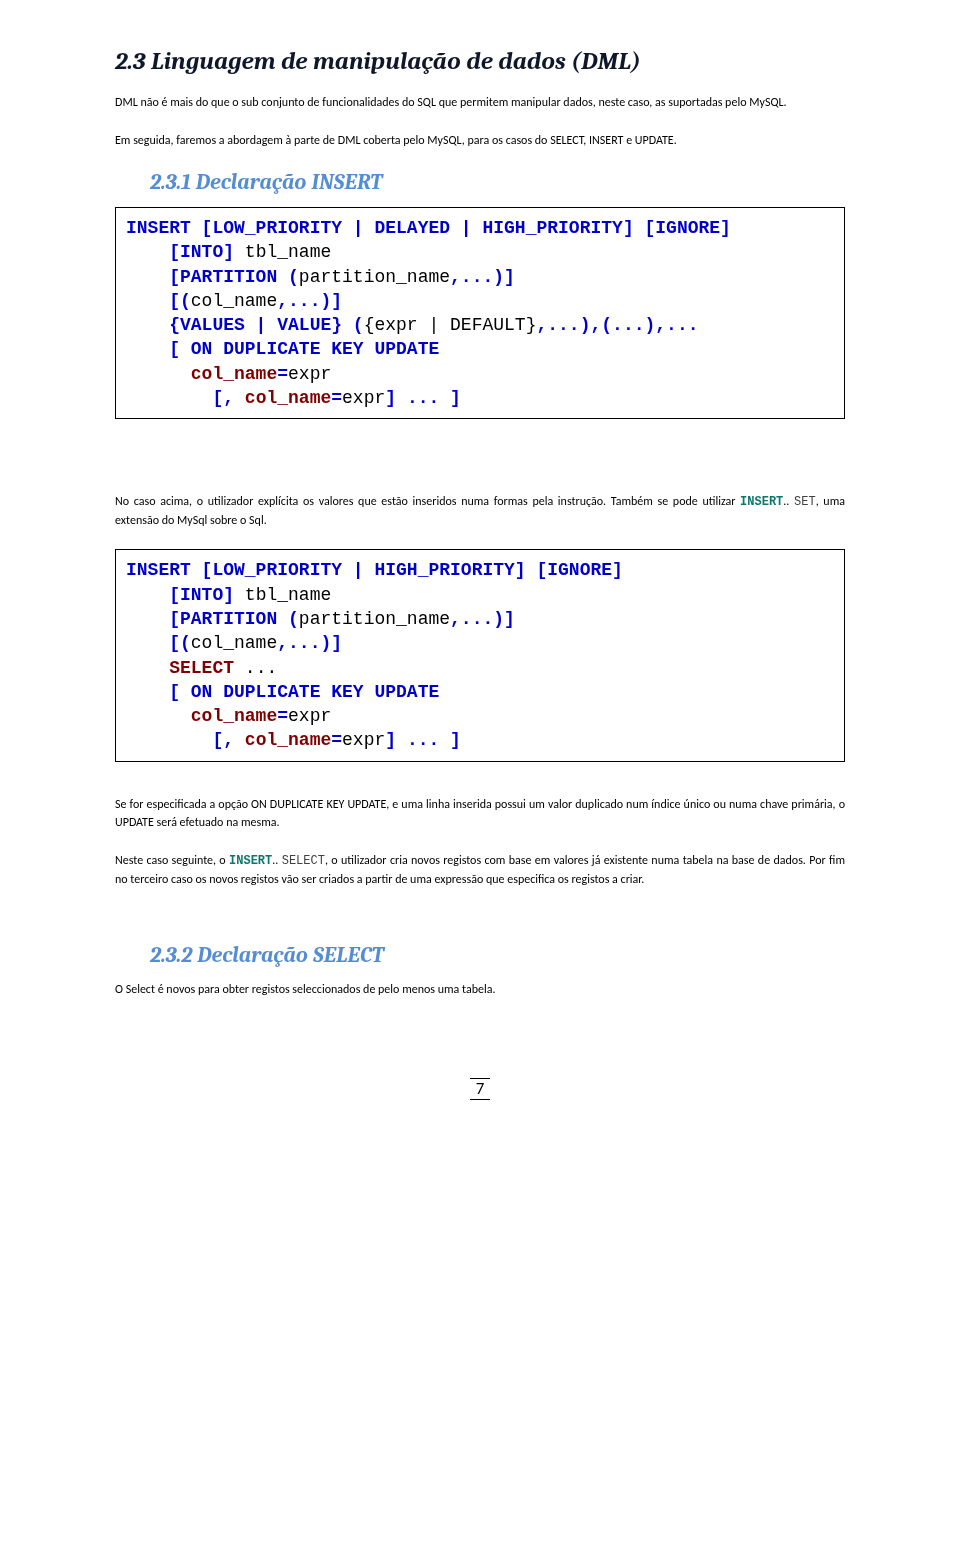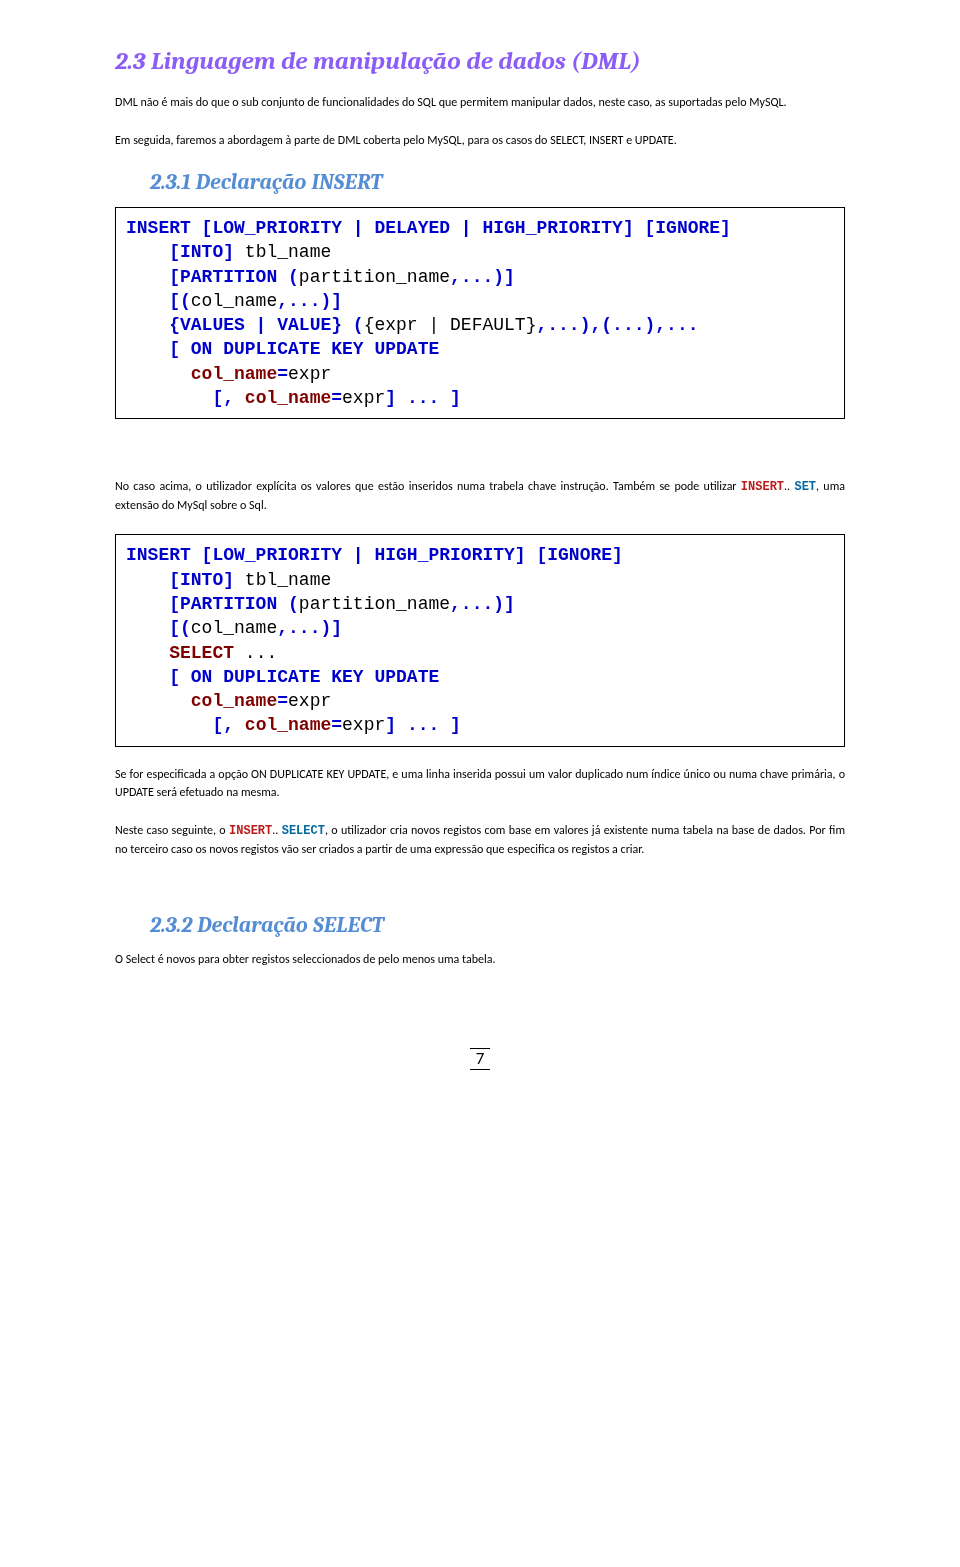--- a/index.html
+++ b/index.html
@@ -8,21 +8,21 @@
     padding: 0;
     background: #fff;
     font-family: Calibri, "Segoe UI", Arial, sans-serif;
     color: #000;
     width: 960px;
   }
   .page {
     padding: 46px 115px 40px 115px;
   }
   .h2 {
-    color: #8b5cf6;
+    color: #0f172a;
     font-size: 25px;
     font-weight: bold;
     font-style: italic;
     font-family: Cambria, "Times New Roman", serif;
     margin-bottom: 18px;
   }
   .h3 {
     color: #548dd4;
     font-size: 22px;
     font-weight: bold;
@@ -37,28 +37,28 @@
     line-height: 1.5;
     margin-bottom: 20px;
     text-align: justify;
   }
   .code-box {
     border: 1px solid #000;
     padding: 8px 10px 8px 10px;
     font-family: "Courier New", monospace;
     font-size: 18px;
     line-height: 1.35;
-    margin-bottom: 18px;
+    margin-bottom: 33px;
     white-space: pre;
     overflow: hidden;
   }
   .kw { color: #0000cc; font-weight: bold; }
   .kw-red { color: #800000; font-weight: bold; }
-  .mono-red { color: #0369a1; font-family: "Courier New", monospace; font-weight: bold; }
-  .mono-blue { color: #b91c1c; font-family: "Courier New", monospace; font-weight: bold; }
+  .mono-red { color: #404040; font-family: "Courier New", monospace; font-weight: normal; }
+  .mono-blue { color: #0f766e; font-family: "Courier New", monospace; font-weight: bold; }
   .page-num {
     text-align: center;
     margin-top: 80px;
   }
   .page-num-inner {
     display: inline-block;
     border-top: 1px solid #000;
     border-bottom: 1px solid #000;
     padding: 0 6px;
     font-size: 17px;
@@ -83,21 +83,21 @@
 <span class="kw">    [INTO]</span><span> tbl_name</span>
 <span class="kw">    [PARTITION (</span><span>partition_name</span><span class="kw">,...)]</span>
 <span class="kw">    [(</span><span>col_name</span><span class="kw">,...)]</span>
 <span class="kw">    {VALUES | VALUE} (</span><span>{expr | DEFAULT}</span><span class="kw">,...),(...),...</span>
 <span class="kw">    [ ON DUPLICATE KEY UPDATE</span>
 <span>      </span><span class="kw-red">col_name</span><span class="kw">=</span><span>expr</span>
 <span class="kw">        [, </span><span class="kw-red">col_name</span><span class="kw">=</span><span>expr</span><span class="kw">] ... ]</span></div>
 
   <div style="height:40px"></div>
 
-  <div class="para"><span>No caso acima, o utilizador explícita os valores que estão inseridos numa trabela chave instrução. Também se pode utilizar </span><span class="mono-blue">INSERT</span><span>.. </span><span class="mono-red">SET</span><span>, uma extensão do MySql sobre o Sql.</span></div>
+  <div class="para"><span>No caso acima, o utilizador explícita os valores que estão inseridos numa formas pela instrução. Também se pode utilizar </span><span class="mono-blue">INSERT</span><span>.. </span><span class="mono-red">SET</span><span>, uma extensão do MySql sobre o Sql.</span></div>
 
   <div class="code-box"><span class="kw">INSERT [LOW_PRIORITY | HIGH_PRIORITY] [IGNORE]</span>
 <span class="kw">    [INTO]</span><span> tbl_name</span>
 <span class="kw">    [PARTITION (</span><span>partition_name</span><span class="kw">,...)]</span>
 <span class="kw">    [(</span><span>col_name</span><span class="kw">,...)]</span>
 <span class="kw-red">    SELECT</span><span> ...</span>
 <span class="kw">    [ ON DUPLICATE KEY UPDATE</span>
 <span>      </span><span class="kw-red">col_name</span><span class="kw">=</span><span>expr</span>
 <span class="kw">        [, </span><span class="kw-red">col_name</span><span class="kw">=</span><span>expr</span><span class="kw">] ... ]</span></div>
 

